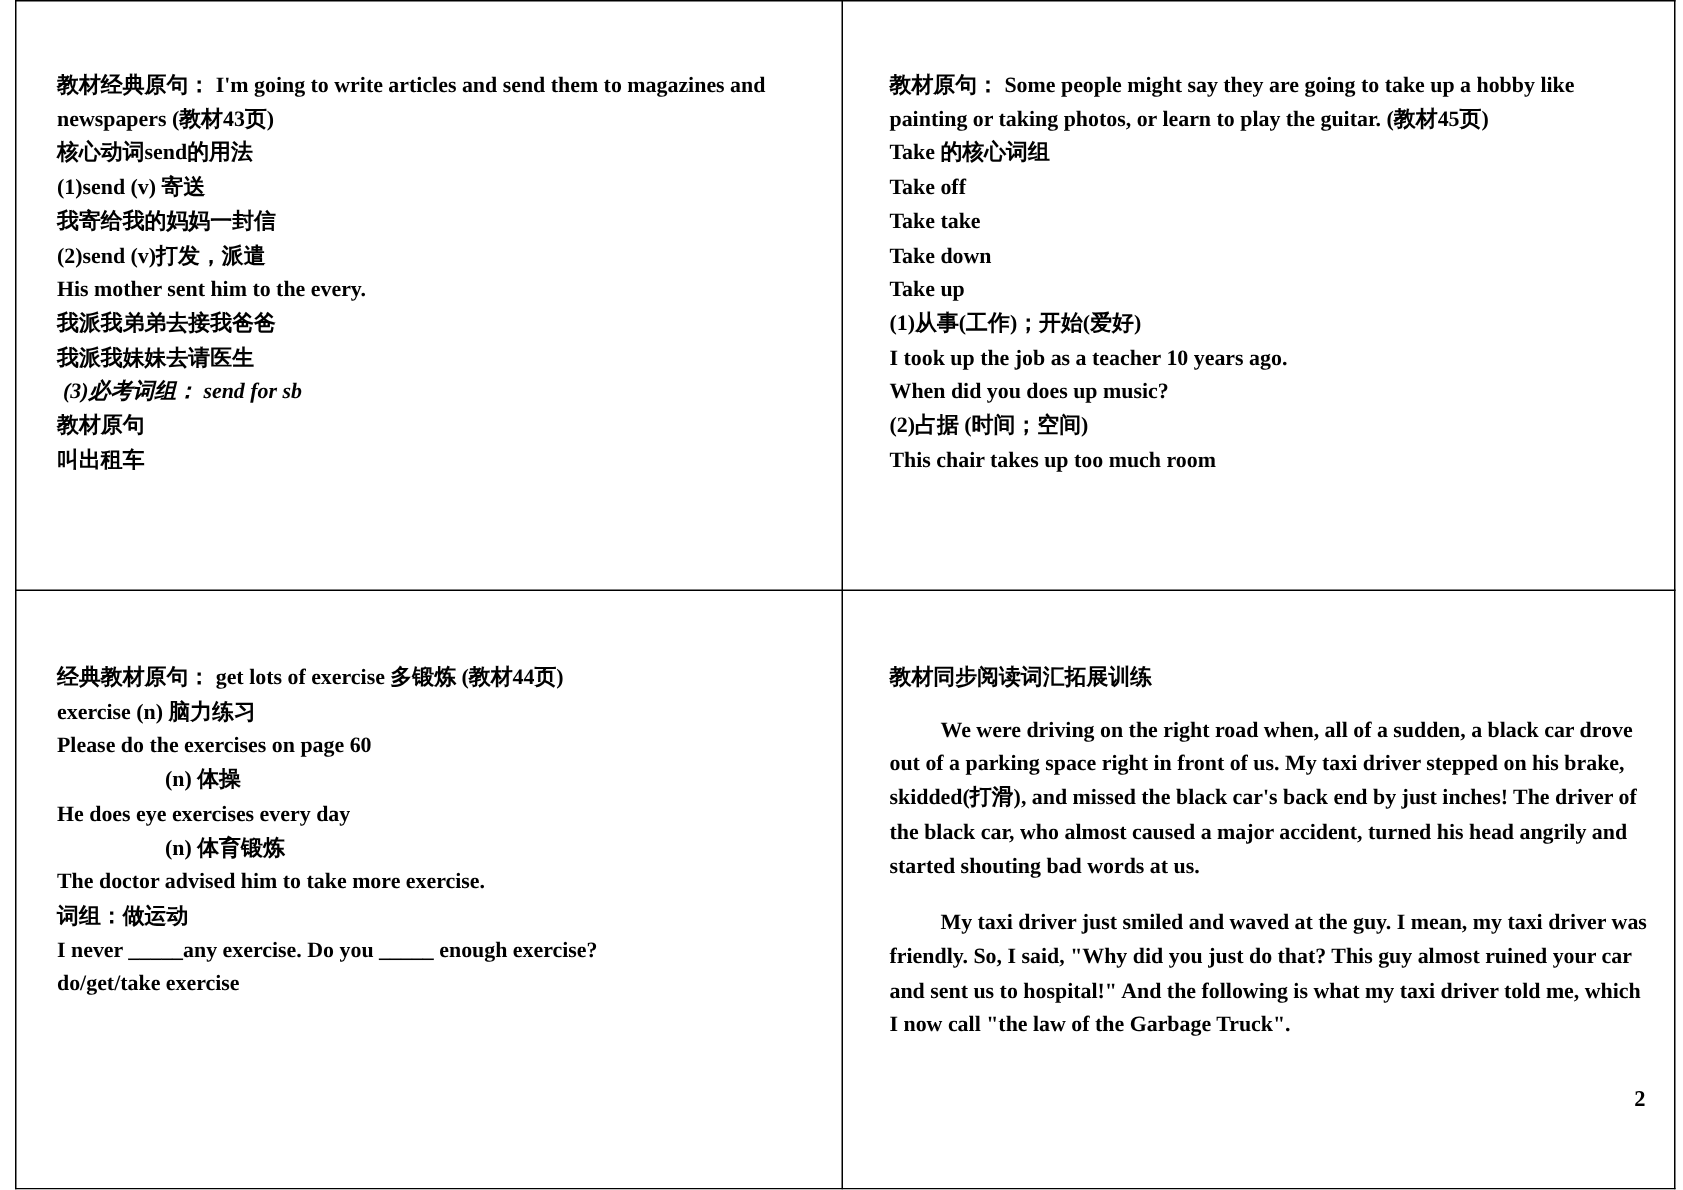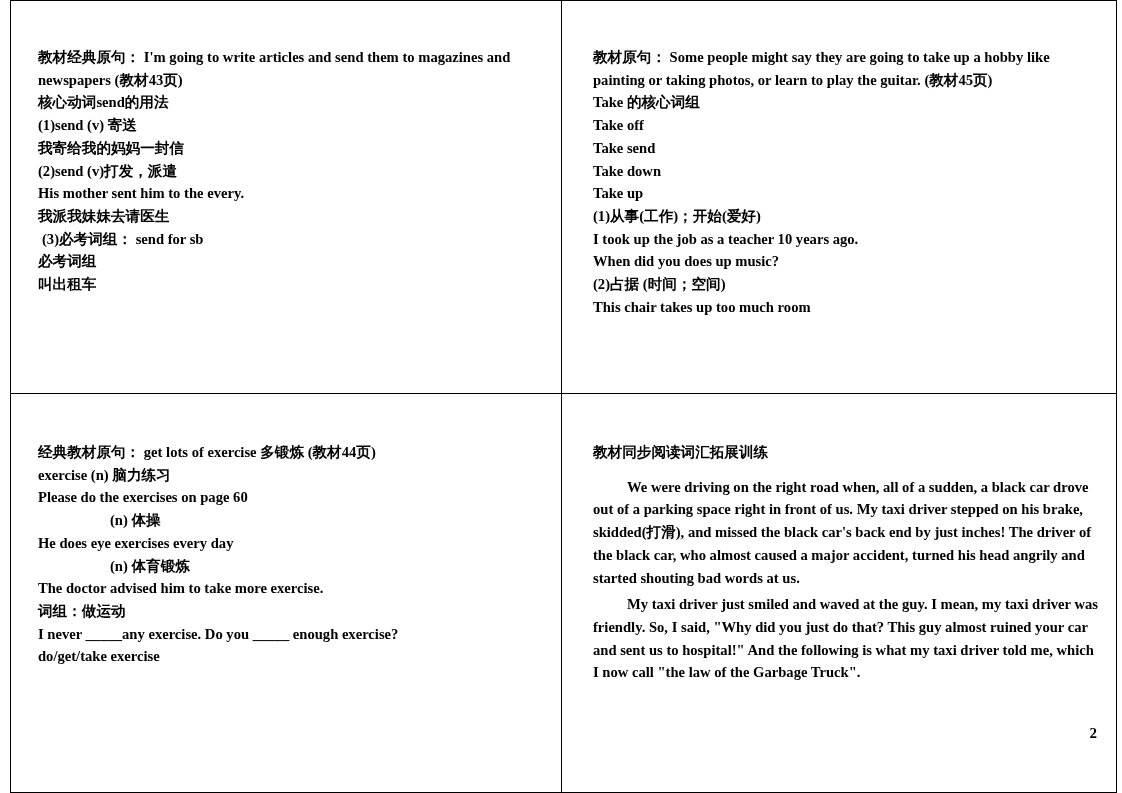--- a/index.html
+++ b/index.html
@@ -59,30 +59,30 @@
     font-size: 14.6px;
     line-height: 22.7px;
   }
   .c-tl { left: 28px; top: 46px;  width: 516px; }
   .c-tr { left: 32px; top: 46px;  width: 510px; }
   .c-bl { left: 28px; top: 48px;  width: 516px; }
   .c-br { left: 32px; top: 48px;  width: 505px; }
 
   .line { white-space: normal; }
   .indent-1 { padding-left: 72px; }
-  .sp-1 { padding-left: 4px; }
+  .sp-1 { padding-left: 4px; font-style: italic; }
 
   .para {
     text-indent: 34px;
     margin: 0;
     font-weight: bold;
     font-size: 14.6px;
     line-height: 22.7px;
   }
-  .para + .para { margin-top: 4px; }
+  .para + .para { margin-top: 15px; }
   .heading-br { margin-bottom: 12px; }
 
   .page-number {
     position: absolute;
     right: 20px;
     bottom: 51px;
     font-weight: bold;
     font-size: 15px;
   }
 </style>
@@ -98,33 +98,34 @@
   <div class="vline" style="left:561px;"></div>
 
   <div class="quad q-tl">
     <div class="content c-tl">
       <div class="line">教材经典原句： I'm going to write articles and send them to magazines and newspapers (教材43页)</div>
       <div class="line">核心动词send的用法</div>
       <div class="line">(1)send (v) 寄送</div>
       <div class="line">我寄给我的妈妈一封信</div>
       <div class="line">(2)send (v)打发，派遣</div>
       <div class="line">His mother sent him to the every.</div>
+      <div class="line">我派我弟弟去接我爸爸</div>
       <div class="line">我派我妹妹去请医生</div>
       <div class="line sp-1">(3)必考词组： send for sb</div>
-      <div class="line">必考词组</div>
+      <div class="line">教材原句</div>
       <div class="line">叫出租车</div>
     </div>
   </div>
 
   <div class="quad q-tr">
     <div class="content c-tr">
       <div class="line">教材原句： Some people might say they are going to take up a hobby like painting or taking photos, or  learn to play the guitar. (教材45页)</div>
       <div class="line">Take 的核心词组</div>
       <div class="line">Take off</div>
-      <div class="line">Take send</div>
+      <div class="line">Take take</div>
       <div class="line">Take down</div>
       <div class="line">Take up</div>
       <div class="line">(1)从事(工作)；开始(爱好)</div>
       <div class="line">I took up the job as a teacher 10 years ago.</div>
       <div class="line">When did you does up music?</div>
       <div class="line">(2)占据 (时间；空间)</div>
       <div class="line">This chair takes up too much room</div>
     </div>
   </div>
 

